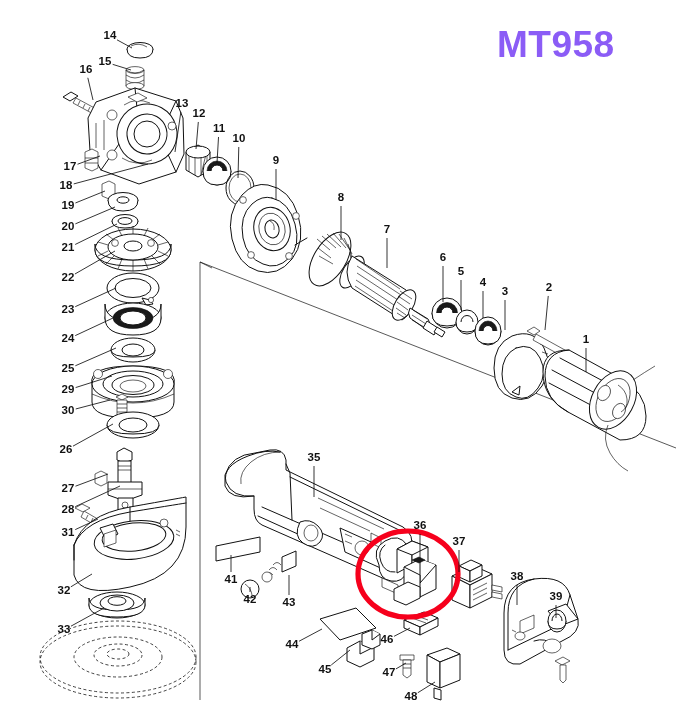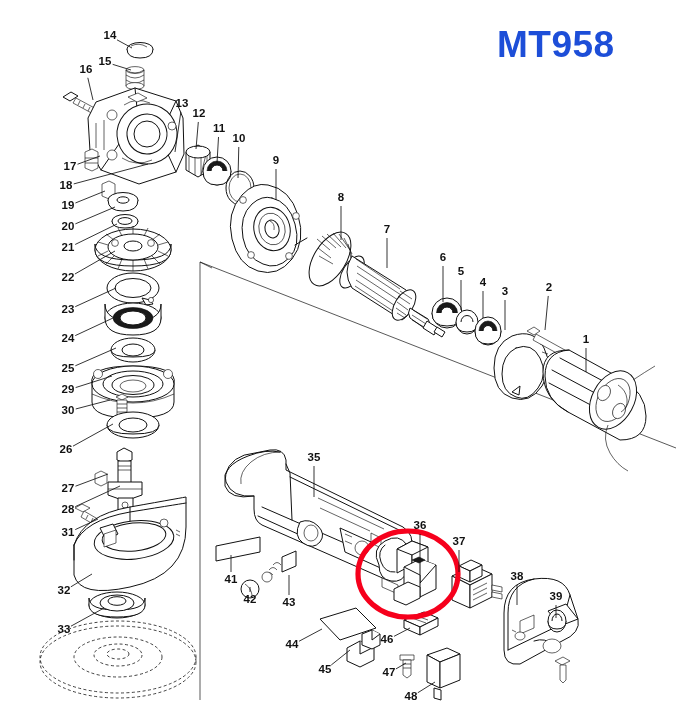--- a/index.html
+++ b/index.html
@@ -26,21 +26,21 @@
   .filld{fill:#1a1a1a;stroke:#111;stroke-width:.6;}
   .dash{stroke:#111;fill:none;stroke-width:.8;stroke-dasharray:3 2.4;}
   .panel{stroke:#111;fill:none;stroke-width:.7;}
   .hl{fill:none;stroke:#f6001c;stroke-width:5.2;}
 </style>
 </head>
 <body>
 
 <div id="stage">
 
-  <div id="model-title" style="color: #1d4ed8;">MT958</div>
+  <div id="model-title" style="color: #8b5cf6;">MT958</div>
 
   <svg class="layer" viewBox="0 0 677 702">
 
     <g>
       <path class="panel" d="M200 262 L200 700"></path>
       <path class="panel" d="M200 262 L676 448"></path>
       <path class="panel" d="M200 262 L212 268"></path>
     </g>
 
     <g>

